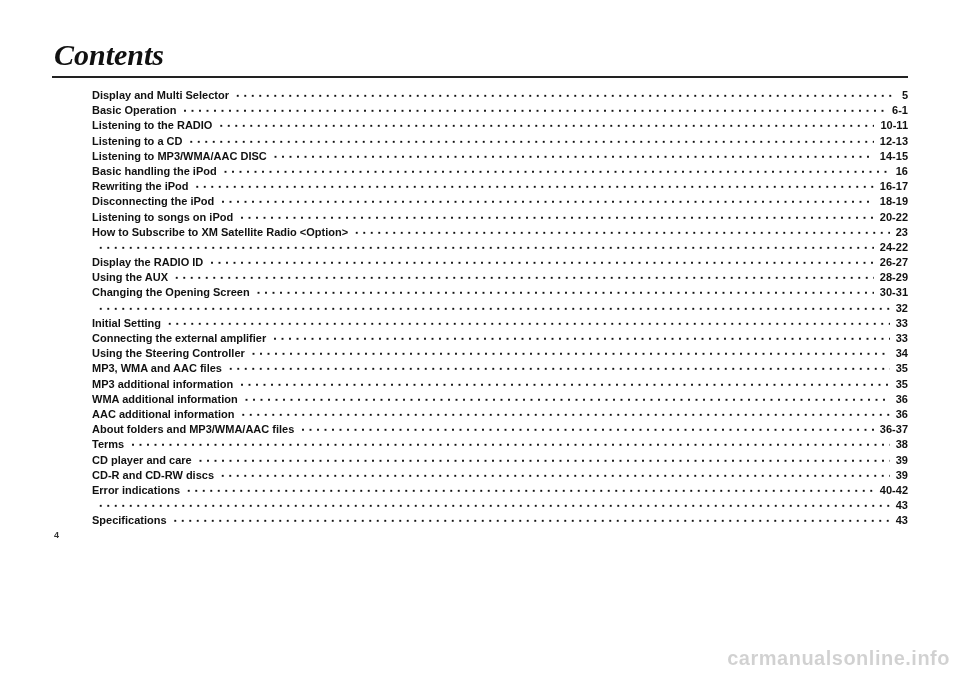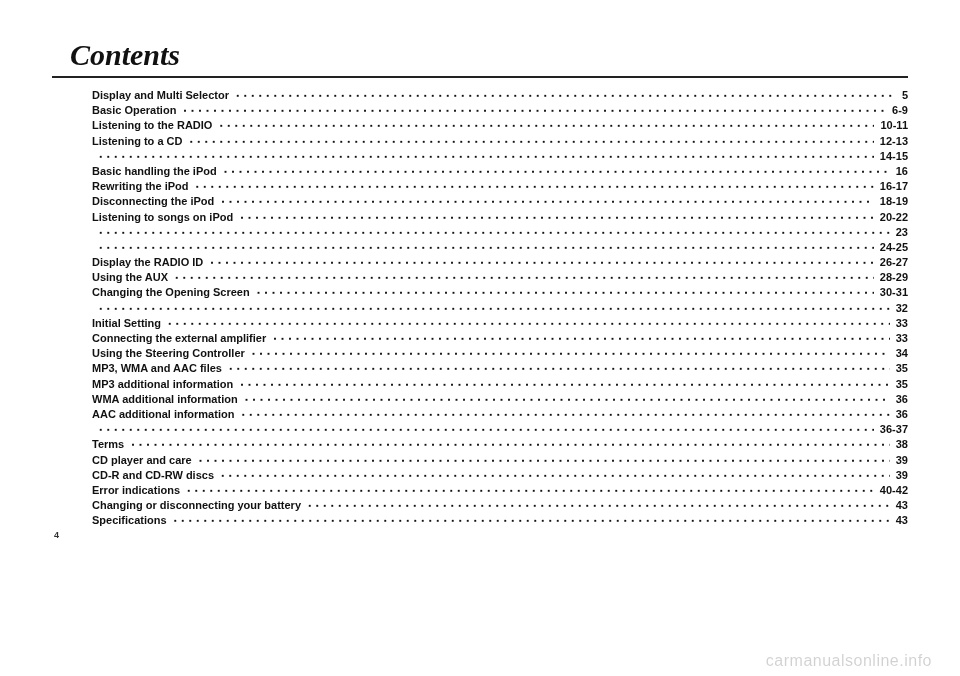--- a/index.html
+++ b/index.html
@@ -14,21 +14,21 @@
   .page {
     padding: 38px 52px 0 52px;
     box-sizing: border-box;
   }
   .title {
     font-family: Georgia, "Times New Roman", serif;
     font-style: italic;
     font-weight: bold;
     font-size: 30px;
     color: #111;
-    margin: 0 0 4px 18px;
+    margin: 0 0 4px 2px;
   }
   .hr {
     height: 2px;
     background: #222;
     margin: 0 0 12px 0;
   }
   .toc {
     padding-left: 40px;
     padding-right: 0;
   }
@@ -61,57 +61,58 @@
   }
   .footer-page {
     font-size: 9px;
     font-weight: bold;
     color: #333;
     margin-top: 2px;
     margin-left: 2px;
   }
   .watermark {
     position: absolute;
-    right: 28px;
+    right: 10px;
     bottom: 6px;
-    font-size: 16px;
+    font-size: 20px;
     font-family: Arial, Helvetica, sans-serif;
     color: rgba(0,0,0,0.18);
     letter-spacing: 0.5px;
-    font-weight: 400;
+    font-weight: 700;
   }
 </style>
 </head>
 <body>
 
 <div class="page">
   <h1 class="title">Contents</h1>
   <div class="hr"></div>
   <div class="toc" id="toc">
       <div class="toc-row">
         <span class="toc-label">Display and Multi Selector</span>
         <span class="toc-dots">････････････････････････････････････････････････････････････････････････････････････････････････････････････････････････････････････････････････････････････････････････････････････････････････････････････････････････････････････････････････････････････････････････････････････････････････････････････</span>
         <span class="toc-page">5</span>
       </div>
       <div class="toc-row">
         <span class="toc-label">Basic Operation</span>
         <span class="toc-dots">････････････････････････････････････････････････････････････････････････････････････････････････････････････････････････････････････････････････････････････････････････････････････････････････････････････････････････････････････････････････････････････････････････････････････････････････････････････</span>
-        <span class="toc-page">6-9</span>
+        <span class="toc-page">6-1</span>
       </div>
       <div class="toc-row">
         <span class="toc-label">Listening to the RADIO</span>
         <span class="toc-dots">････････････････････････････････････････････････････････････････････････････････････････････････････････････････････････････････････････････････････････････････････････････････････････････････････････････････････････････････････････････････････････････････････････････････････････････････････････････</span>
         <span class="toc-page">10-11</span>
       </div>
       <div class="toc-row">
         <span class="toc-label">Listening to a CD</span>
         <span class="toc-dots">････････････････････････････････････････････････････････････････････････････････････････････････････････････････････････････････････････････････････････････････････････････････････････････････････････････････････････････････････････････････････････････････････････････････････････････････････････････</span>
         <span class="toc-page">12-13</span>
       </div>
       <div class="toc-row">
+        <span class="toc-label">Listening to MP3/WMA/AAC DISC</span>
         <span class="toc-dots">････････････････････････････････････････････････････････････････････････････････････････････････････････････････････････････････････････････････････････････････････････････････････････････････････････････････････････････････････････････････････････････････････････････････････････････････････････････</span>
         <span class="toc-page">14-15</span>
       </div>
       <div class="toc-row">
         <span class="toc-label">Basic handling the iPod</span>
         <span class="toc-dots">････････････････････････････････････････････････････････････････････････････････････････････････････････････････････････････････････････････････････････････････････････････････････････････････････････････････････････････････････････････････････････････････････････････････････････････････････････････</span>
         <span class="toc-page">16</span>
       </div>
       <div class="toc-row">
         <span class="toc-label">Rewriting the iPod</span>
@@ -122,26 +123,27 @@
         <span class="toc-label">Disconnecting the iPod</span>
         <span class="toc-dots">････････････････････････････････････････････････････････････････････････････････････････････････････････････････････････････････････････････････････････････････････････････････････････････････････････････････････････････････････････････････････････････････････････････････････････････････････････････</span>
         <span class="toc-page">18-19</span>
       </div>
       <div class="toc-row">
         <span class="toc-label">Listening to songs on iPod</span>
         <span class="toc-dots">････････････････････････････････････････････････････････････････････････････････････････････････････････････････････････････････････････････････････････････････････････････････････････････････････････････････････････････････････････････････････････････････････････････････････････････････････････････</span>
         <span class="toc-page">20-22</span>
       </div>
       <div class="toc-row">
+        <span class="toc-label">How to Subscribe to XM Satellite Radio &lt;Option&gt;</span>
         <span class="toc-dots">････････････････････････････････････････････････････････････････････････････････････････････････････････････････････････････････････････････････････････････････････････････････････････････････････････････････････････････････････････････････････････････････････････････････････････････････････････････</span>
         <span class="toc-page">23</span>
       </div>
       <div class="toc-row">
         <span class="toc-dots">････････････････････････････････････････････････････････････････････････････････････････････････････････････････････････････････････････････････････････････････････････････････････････････････････････････････････････････････････････････････････････････････････････････････････････････････････････････</span>
-        <span class="toc-page">24-25</span>
+        <span class="toc-page">24-22</span>
       </div>
       <div class="toc-row">
         <span class="toc-label">Display the RADIO ID</span>
         <span class="toc-dots">････････････････････････････････････････････････････････････････････････････････････････････････････････････････････････････････････････････････････････････････････････････････････････････････････････････････････････････････････････････････････････････････････････････････････････････････････････････</span>
         <span class="toc-page">26-27</span>
       </div>
       <div class="toc-row">
         <span class="toc-label">Using the AUX</span>
         <span class="toc-dots">････････････････････････････････････････････････････････････････････････････････････････････････････････････････････････････････････････････････････････････････････････････････････････････････････････････････････････････････････････････････････････････････････････････････････････････････････････････</span>
         <span class="toc-page">28-29</span>
@@ -184,20 +186,21 @@
         <span class="toc-label">WMA additional information</span>
         <span class="toc-dots">････････････････････････････････････････････････････････････････････････････････････････････････････････････････････････････････････････････････････････････････････････････････････････････････････････････････････････････････････････････････････････････････････････････････････････････････････････････</span>
         <span class="toc-page">36</span>
       </div>
       <div class="toc-row">
         <span class="toc-label">AAC additional information</span>
         <span class="toc-dots">････････････････････････････････････････････････････････････････････････････････････････････････････････････････････････････････････････････････････････････････････････････････････････････････････････････････････････････････････････････････････････････････････････････････････････････････････････････</span>
         <span class="toc-page">36</span>
       </div>
       <div class="toc-row">
+        <span class="toc-label">About folders and MP3/WMA/AAC files</span>
         <span class="toc-dots">････････････････････････････････････････････････････････････････････････････････････････････････････････････････････････････････････････････････････････････････････････････････････････････････････････････････････････････････････････････････････････････････････････････････････････････････････････････</span>
         <span class="toc-page">36-37</span>
       </div>
       <div class="toc-row">
         <span class="toc-label">Terms</span>
         <span class="toc-dots">････････････････････････････････････････････････････････････････････････････････････････････････････････････････････････････････････････････････････････････････････････････････････････････････････････････････････････････････････････････････････････････････････････････････････････････････････････････</span>
         <span class="toc-page">38</span>
       </div>
       <div class="toc-row">
         <span class="toc-label">CD player and care</span>
@@ -208,21 +211,20 @@
         <span class="toc-label">CD-R and CD-RW discs</span>
         <span class="toc-dots">････････････････････････････････････････････････････････････････････････････････････････････････････････････････････････････････････････････････････････････････････････････････････････････････････････････････････････････････････････････････････････････････････････････････････････････････････････････</span>
         <span class="toc-page">39</span>
       </div>
       <div class="toc-row">
         <span class="toc-label">Error indications</span>
         <span class="toc-dots">････････････････････････････････････････････････････････････････････････････････････････････････････････････････････････････････････････････････････････････････････････････････････････････････････････････････････････････････････････････････････････････････････････････････････････････････････････････</span>
         <span class="toc-page">40-42</span>
       </div>
       <div class="toc-row">
-        <span class="toc-label">Changing or disconnecting your battery</span>
         <span class="toc-dots">････････････････････････････････････････････････････････････････････････････････････････････････････････････････････････････････････････････････････････････････････････････････････････････････････････････････････････････････････････････････････････････････････････････････････････････････････････････</span>
         <span class="toc-page">43</span>
       </div>
       <div class="toc-row">
         <span class="toc-label">Specifications</span>
         <span class="toc-dots">････････････････････････････････････････････････････････････････････････････････････････････････････････････････････････････････････････････････････････････････････････････････････････････････････････････････････････････････････････････････････････････････････････････････････････････････････････････</span>
         <span class="toc-page">43</span>
       </div>
     </div>
   <div class="footer-page">4</div>

